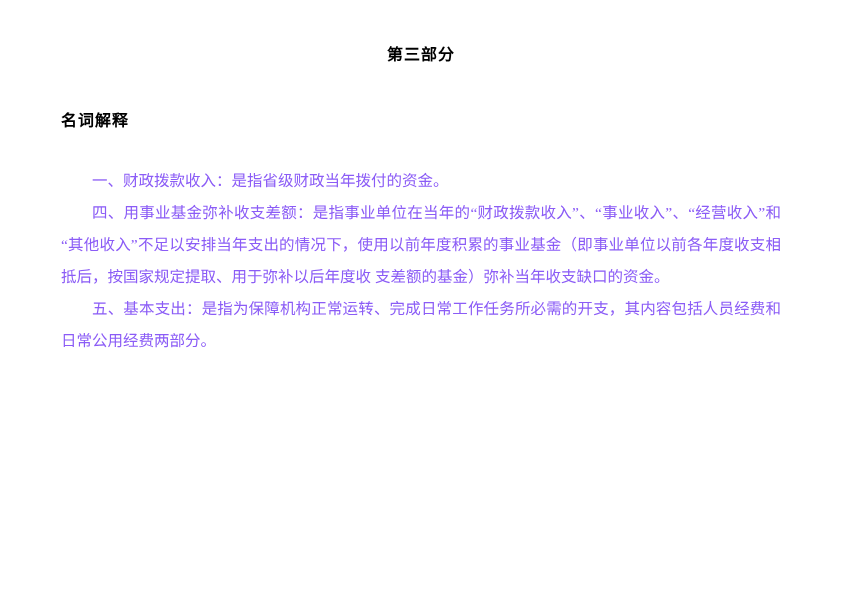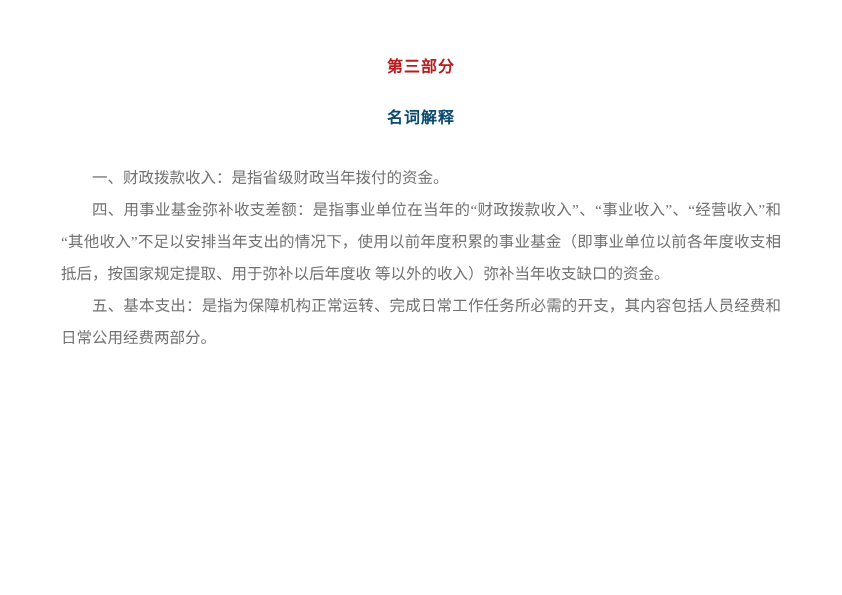--- a/index.html
+++ b/index.html
@@ -12,60 +12,59 @@
     width: 842px;
     height: 595px;
     margin: 0 auto;
     background: #ffffff;
     box-sizing: border-box;
     padding: 44px 61px 0 61px;
     overflow: hidden;
     color: #1a1a1a;
   }
   .part-title {
-    margin: 12px;
+    margin: 0;
     font-family: "Liberation Sans", "DejaVu Sans", sans-serif;
     font-size: 16px;
     line-height: 21px;
     font-weight: 700;
     text-align: center;
     letter-spacing: 1px;
-    color: #b91c1c;
+    color: #000000;
   }
   .section-title {
-    margin: 30px 0 0 0;
+    margin: 45px 0 0 0;
     font-family: "Liberation Sans", "DejaVu Sans", sans-serif;
     font-size: 16px;
     line-height: 21px;
     font-weight: 700;
-    text-align: center;
     letter-spacing: 1px;
-    color: #0c4a6e;
+    color: #000000;
   }
   .glossary-body {
     margin-top: 34px;
   }
   .para {
     margin: 0;
     font-family: "Liberation Serif", "DejaVu Serif", serif;
     font-size: 15.5px;
     line-height: 32px;
-    color: #737373;
+    color: #8b5cf6;
     text-align: justify;
     text-justify: inter-ideograph;
     text-indent: 2em;
     word-break: break-all;
   }
 </style>
 </head>
 <body>
 
 <div class="page">
   <h1 class="part-title">第三部分</h1>
 
   <h2 class="section-title">名词解释</h2>
 
   <div class="glossary-body">
     <p class="para">一、财政拨款收入：是指省级财政当年拨付的资金。</p>
-    <p class="para">四、用事业基金弥补收支差额：是指事业单位在当年的“财政拨款收入”、“事业收入”、“经营收入”和“其他收入”不足以安排当年支出的情况下，使用以前年度积累的事业基金（即事业单位以前各年度收支相抵后，按国家规定提取、用于弥补以后年度收 等以外的收入）弥补当年收支缺口的资金。</p>
+    <p class="para">四、用事业基金弥补收支差额：是指事业单位在当年的“财政拨款收入”、“事业收入”、“经营收入”和“其他收入”不足以安排当年支出的情况下，使用以前年度积累的事业基金（即事业单位以前各年度收支相抵后，按国家规定提取、用于弥补以后年度收 支差额的基金）弥补当年收支缺口的资金。</p>
     <p class="para">五、基本支出：是指为保障机构正常运转、完成日常工作任务所必需的开支，其内容包括人员经费和日常公用经费两部分。</p>
   </div>
 </div>
 
 </body></html>

